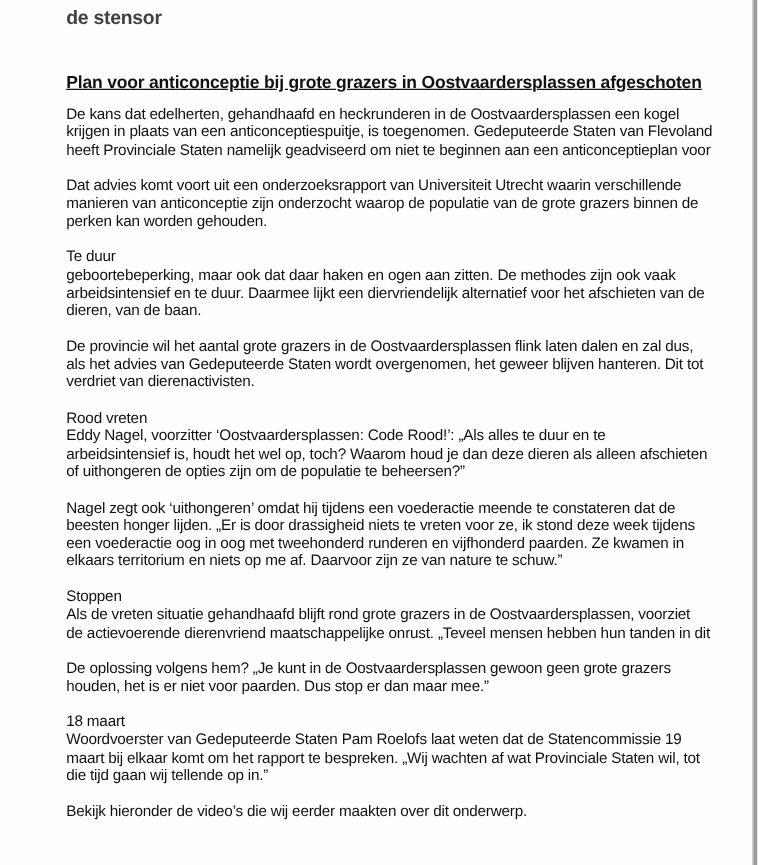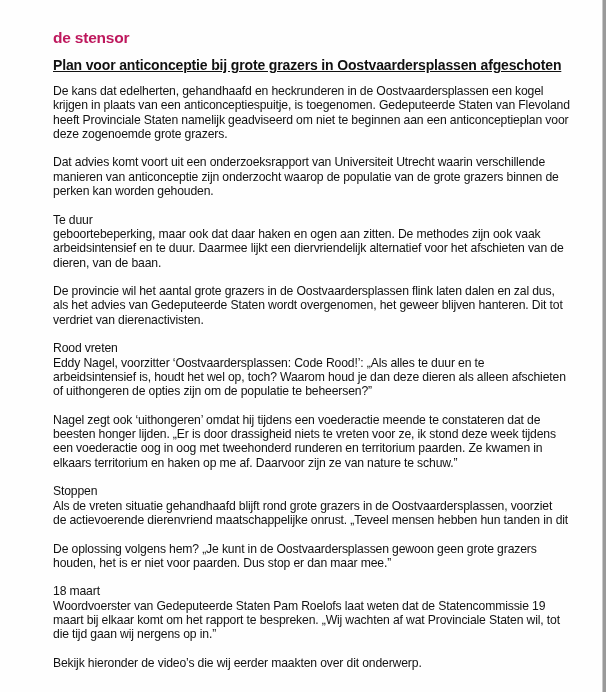--- a/index.html
+++ b/index.html
@@ -36,25 +36,25 @@
       position: absolute;
       left: 606px;
       top: 0;
       width: 1px;
       height: 692px;
       background: #ffffff;
     }
     .brand {
       position: absolute;
       left: 53px;
-      top: 29px;
+      top: 6px;
       font-size: 15.5px;
       font-weight: bold;
       letter-spacing: -0.2px;
-      color: #be185d;
+      color: #404040;
     }
     .headline {
       position: absolute;
       left: 53px;
       top: 57px;
       font-size: 14px;
       font-weight: bold;
       text-decoration: underline;
       color: #111;
       letter-spacing: -0.15px;
@@ -83,21 +83,20 @@
 <div class="page">
   <div class="brand">de stensor</div>
   <div class="headline">Plan voor anticonceptie bij grote grazers in Oostvaardersplassen afgeschoten</div>
 
   <div class="content">
 
     <div class="block">
       <span class="line">De kans dat edelherten, gehandhaafd en heckrunderen in de Oostvaardersplassen een kogel</span>
       <span class="line">krijgen in plaats van een anticonceptiespuitje, is toegenomen. Gedeputeerde Staten van Flevoland</span>
       <span class="line">heeft Provinciale Staten namelijk geadviseerd om niet te beginnen aan een anticonceptieplan voor</span>
-      <span class="line">deze zogenoemde grote grazers.</span>
     </div>
 
     <div class="block">
       <span class="line">Dat advies komt voort uit een onderzoeksrapport van Universiteit Utrecht waarin verschillende</span>
       <span class="line">manieren van anticonceptie zijn onderzocht waarop de populatie van de grote grazers binnen de</span>
       <span class="line">perken kan worden gehouden.</span>
     </div>
 
     <div class="block">
       <span class="line">Te duur</span>
@@ -115,40 +114,40 @@
     <div class="block">
       <span class="line">Rood vreten</span>
       <span class="line">Eddy Nagel, voorzitter ‘Oostvaardersplassen: Code Rood!’: „Als alles te duur en te</span>
       <span class="line">arbeidsintensief is, houdt het wel op, toch? Waarom houd je dan deze dieren als alleen afschieten</span>
       <span class="line">of uithongeren de opties zijn om de populatie te beheersen?”</span>
     </div>
 
     <div class="block">
       <span class="line">Nagel zegt ook ‘uithongeren’ omdat hij tijdens een voederactie meende te constateren dat de</span>
       <span class="line">beesten honger lijden. „Er is door drassigheid niets te vreten voor ze, ik stond deze week tijdens</span>
-      <span class="line">een voederactie oog in oog met tweehonderd runderen en territorium paarden. Ze kwamen in</span>
-      <span class="line">elkaars territorium en haken op me af. Daarvoor zijn ze van nature te schuw.”</span>
+      <span class="line">een voederactie oog in oog met tweehonderd runderen en vijfhonderd paarden. Ze kwamen in</span>
+      <span class="line">elkaars territorium en niets op me af. Daarvoor zijn ze van nature te schuw.”</span>
     </div>
 
     <div class="block">
       <span class="line">Stoppen</span>
       <span class="line">Als de vreten situatie gehandhaafd blijft rond grote grazers in de Oostvaardersplassen, voorziet</span>
       <span class="line">de actievoerende dierenvriend maatschappelijke onrust. „Teveel mensen hebben hun tanden in dit</span>
     </div>
 
     <div class="block">
       <span class="line">De oplossing volgens hem? „Je kunt in de Oostvaardersplassen gewoon geen grote grazers</span>
       <span class="line">houden, het is er niet voor paarden. Dus stop er dan maar mee.”</span>
     </div>
 
     <div class="block">
       <span class="line">18 maart</span>
       <span class="line">Woordvoerster van Gedeputeerde Staten Pam Roelofs laat weten dat de Statencommissie 19</span>
       <span class="line">maart bij elkaar komt om het rapport te bespreken. „Wij wachten af wat Provinciale Staten wil, tot</span>
-      <span class="line">die tijd gaan wij nergens op in.”</span>
+      <span class="line">die tijd gaan wij tellende op in.”</span>
     </div>
 
     <div class="block">
       <span class="line">Bekijk hieronder de video’s die wij eerder maakten over dit onderwerp.</span>
     </div>
   </div>
 </div>
 
 <div class="right-bar"></div>
 <div class="right-edge"></div>

